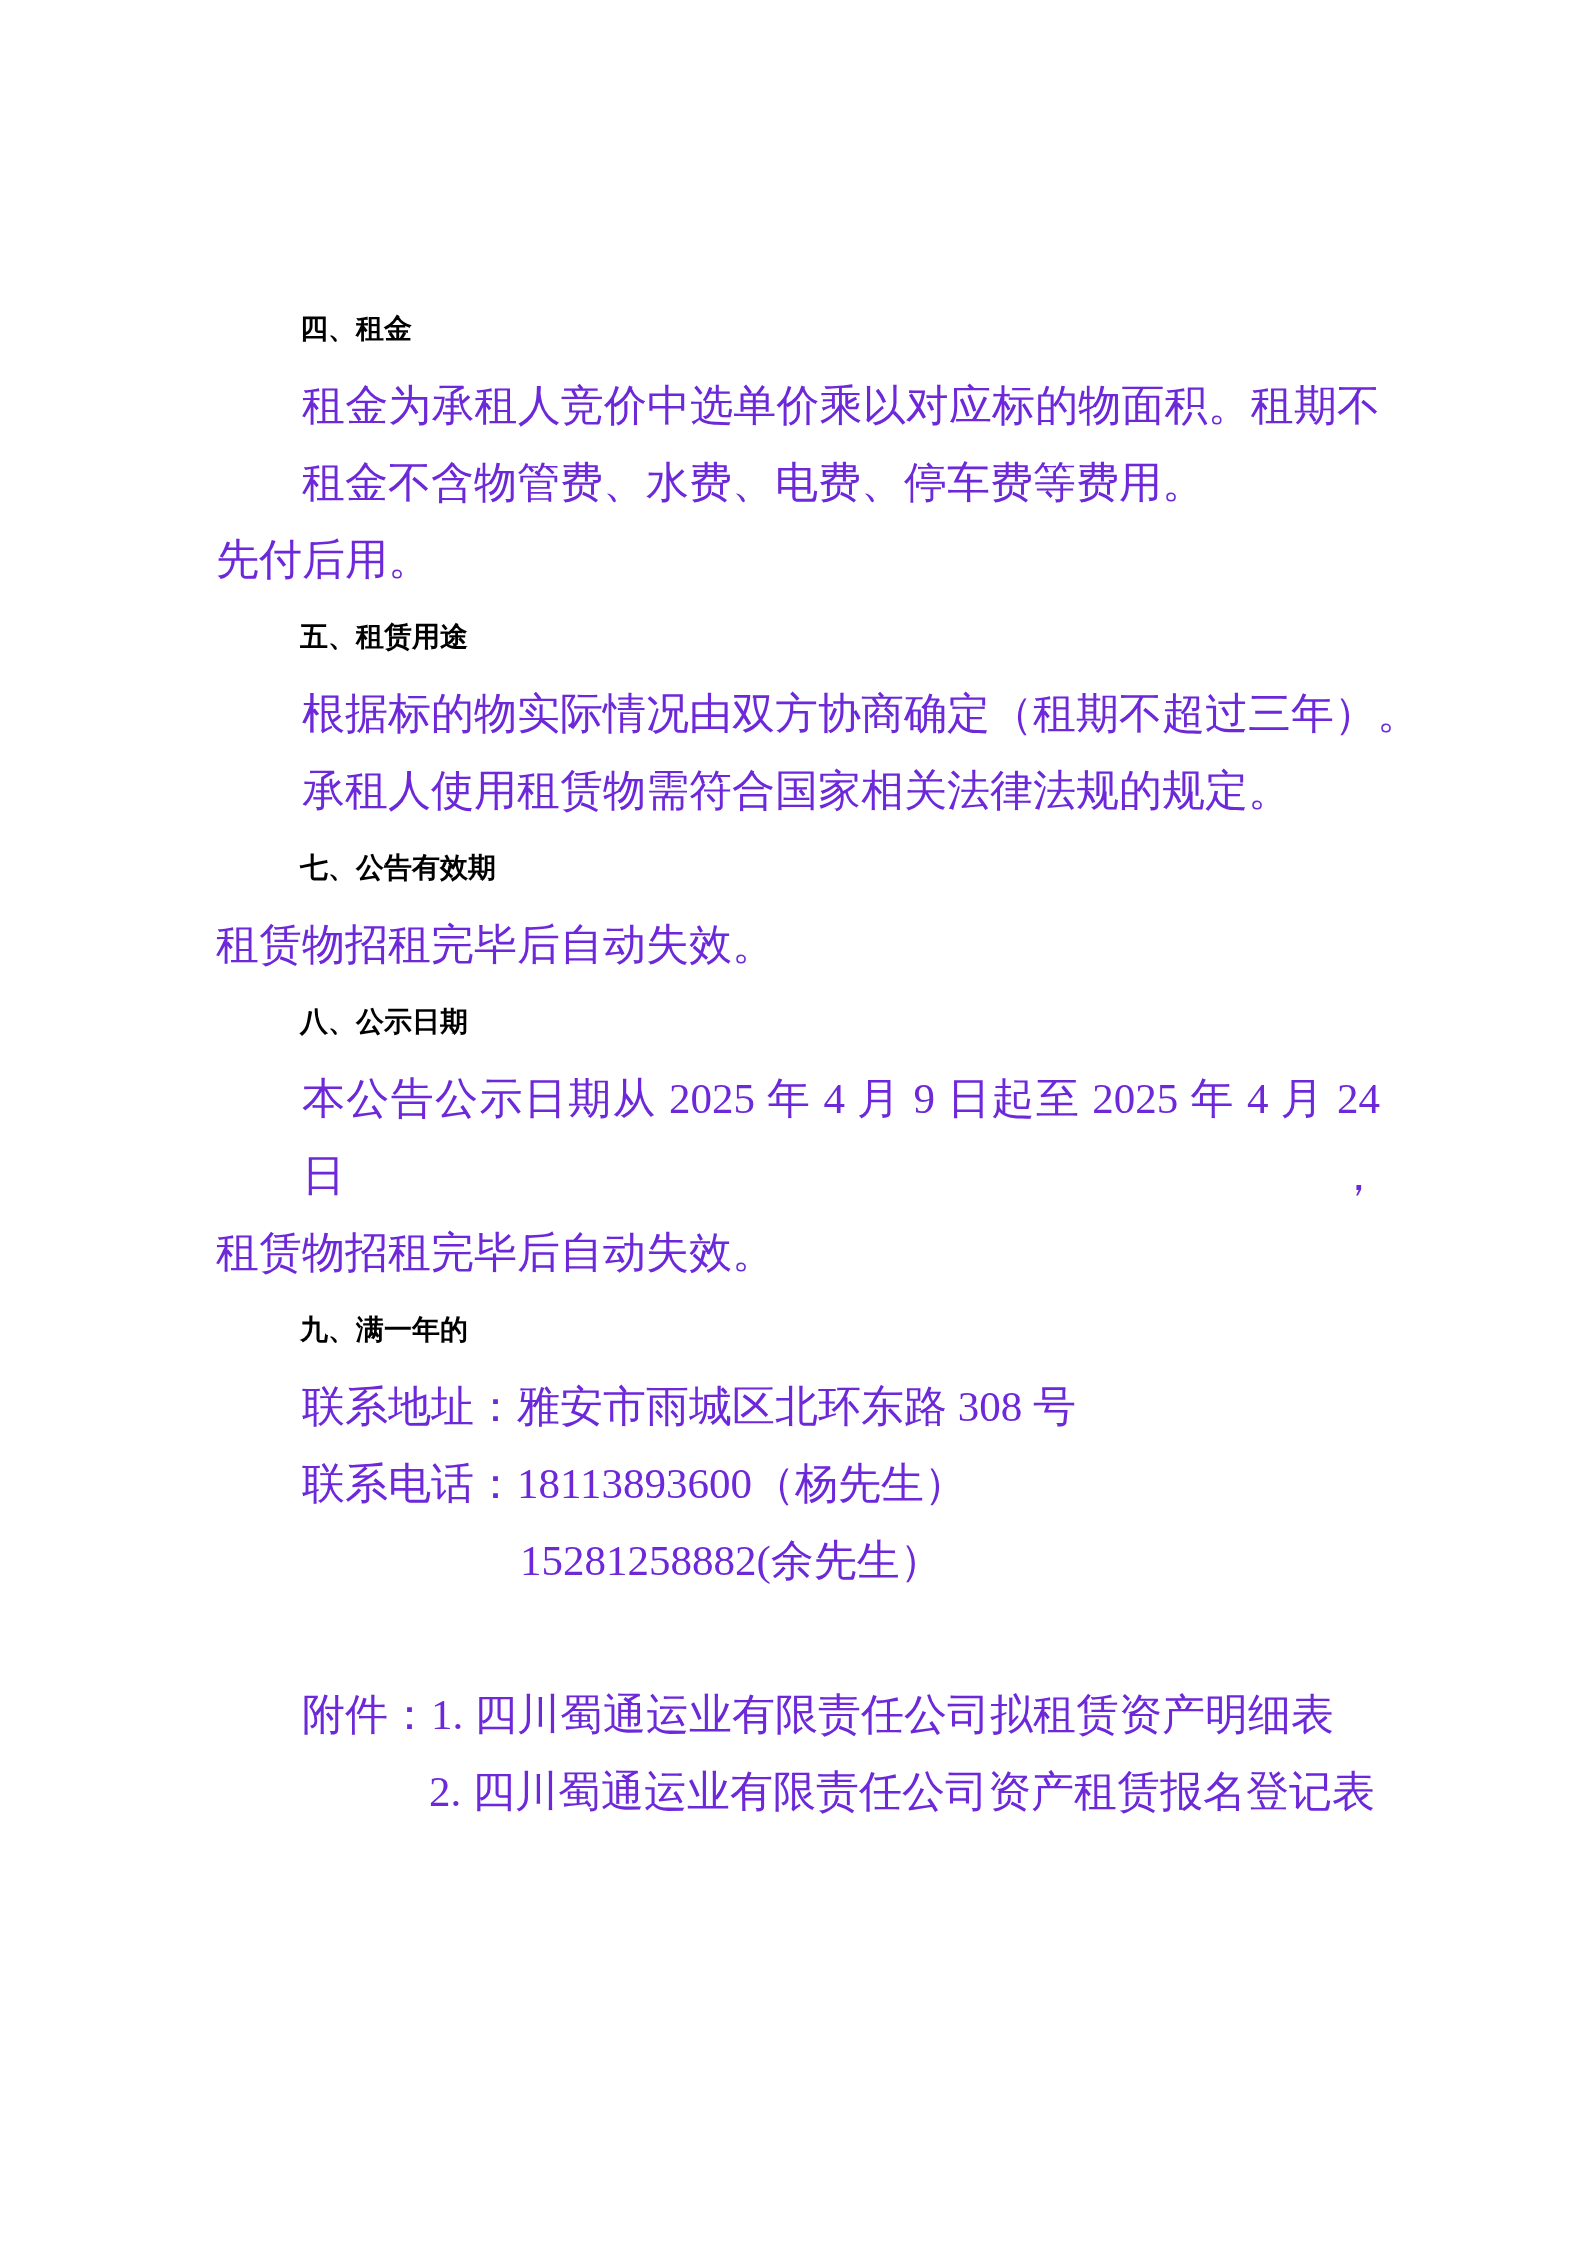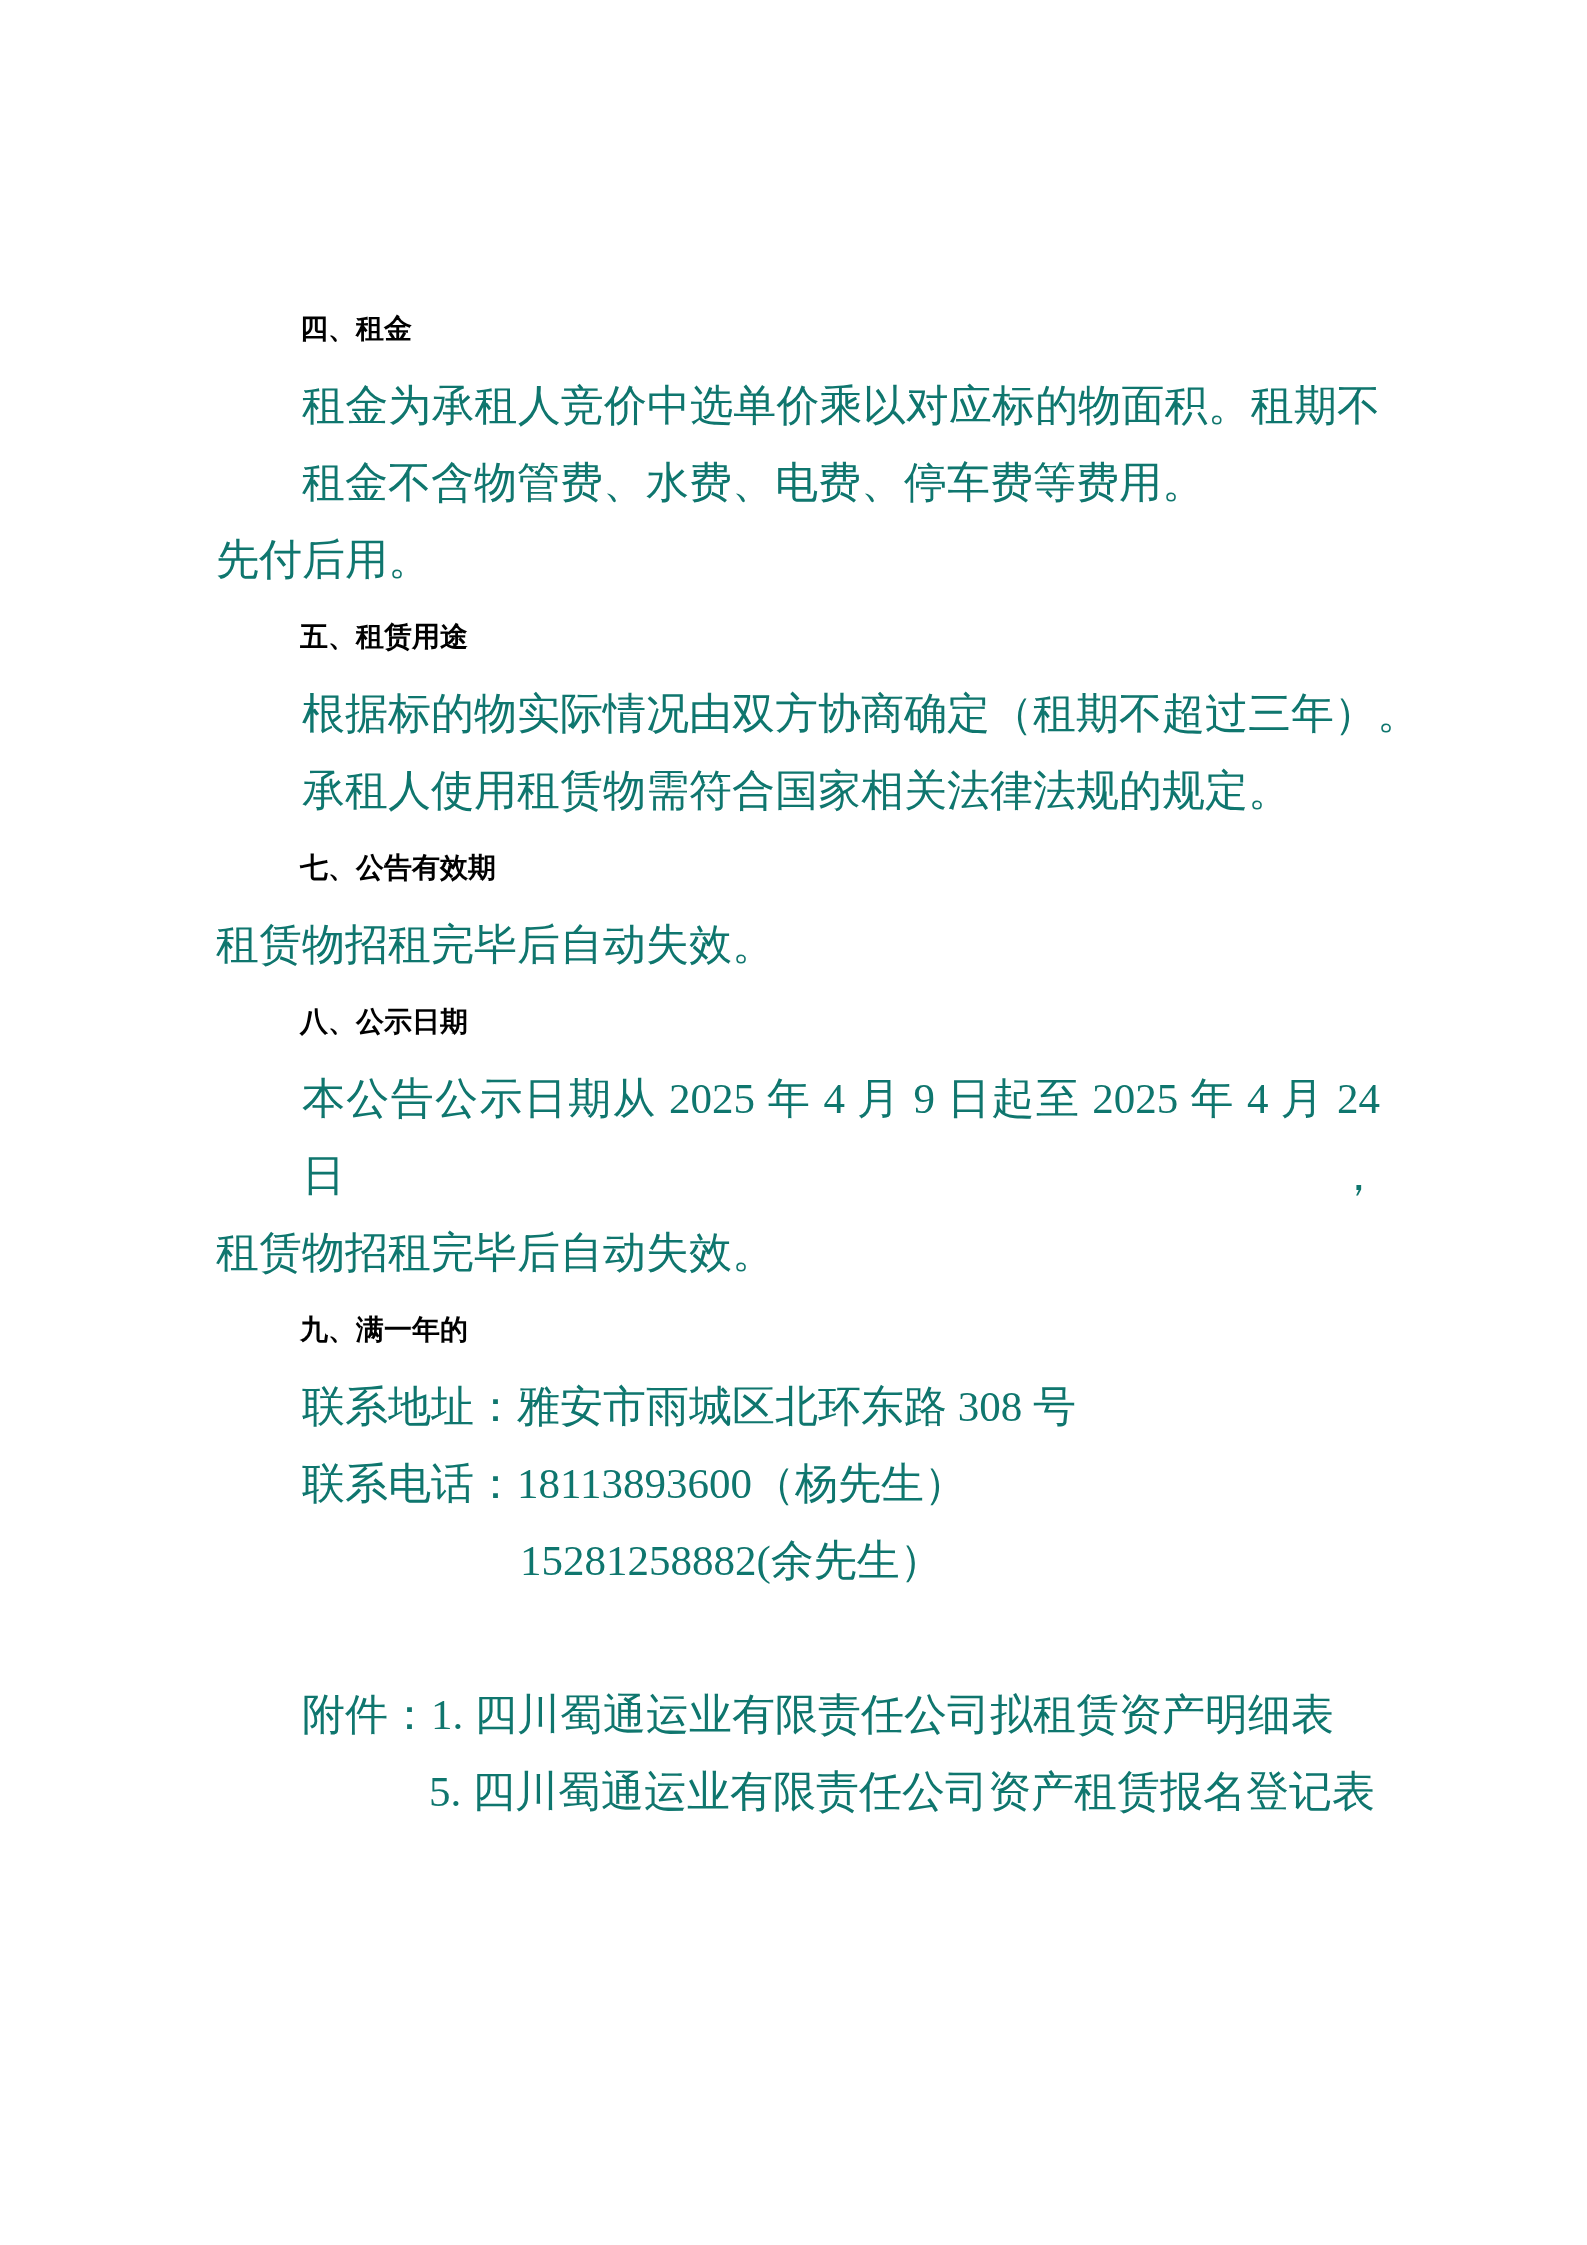--- a/index.html
+++ b/index.html
@@ -19,21 +19,21 @@
   .content {
     position: absolute;
     left: 216px;
     top: 290px;
     width: 1164px;
   }
   .line {
     font-size: 43px;
     line-height: 77px;
     white-space: nowrap;
-    color: #0f766e;
+    color: #6d28d9;
   }
   
   .line.j {
     white-space: normal;
     text-align: justify;
     text-align-last: justify;
     text-justify: inter-character;
   }
   .indent   { padding-left: 86px;  }  
   .hindent  { padding-left: 84px;  }  
@@ -72,16 +72,16 @@
     <div class="line">租赁物招租完毕后自动失效。</div>
 
     <div class="heading hindent">九、满一年的</div>
     <div class="line indent">联系地址：雅安市雨城区北环东路 308 号</div>
     <div class="line indent">联系电话：18113893600（杨先生）</div>
     <div class="line phone2">15281258882(余先生）</div>
 
     <div class="spacer"></div>
 
     <div class="line indent">附件：1. 四川蜀通运业有限责任公司拟租赁资产明细表</div>
-    <div class="line attach2">5. 四川蜀通运业有限责任公司资产租赁报名登记表</div>
+    <div class="line attach2">2. 四川蜀通运业有限责任公司资产租赁报名登记表</div>
 
   </div>
 </div>
 
 </body></html>

